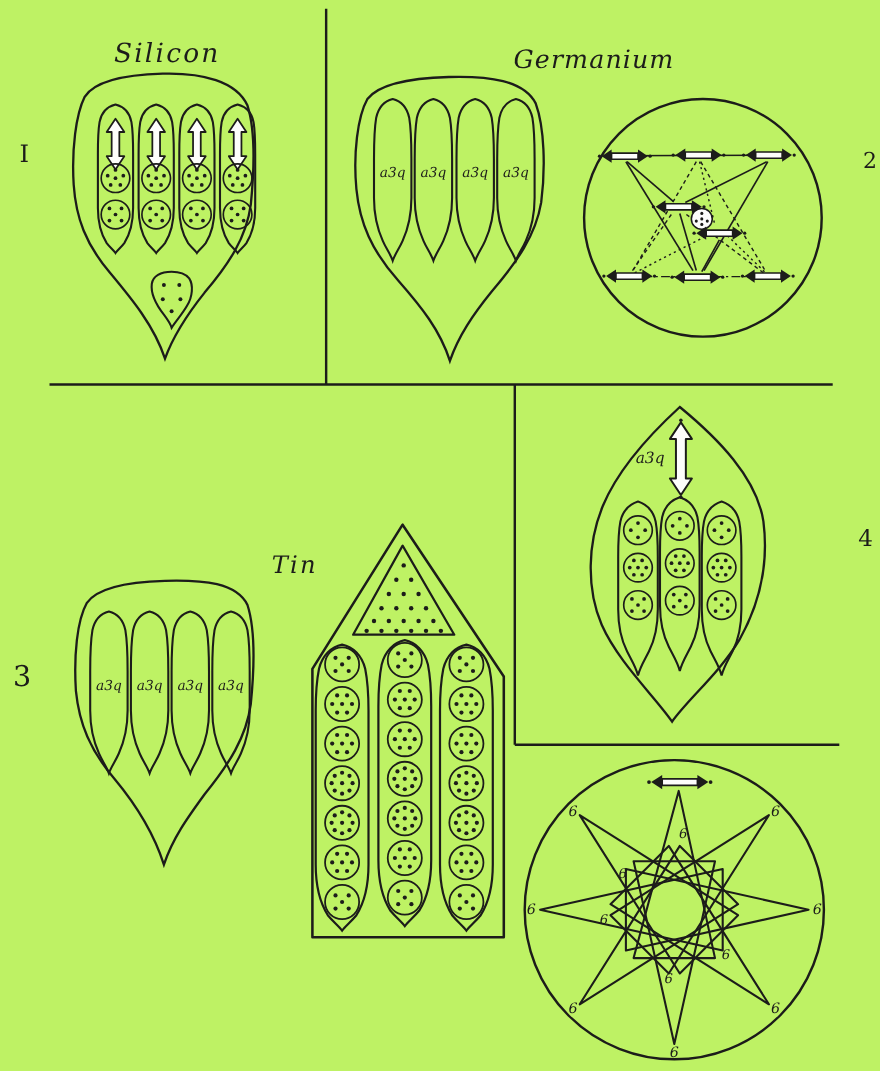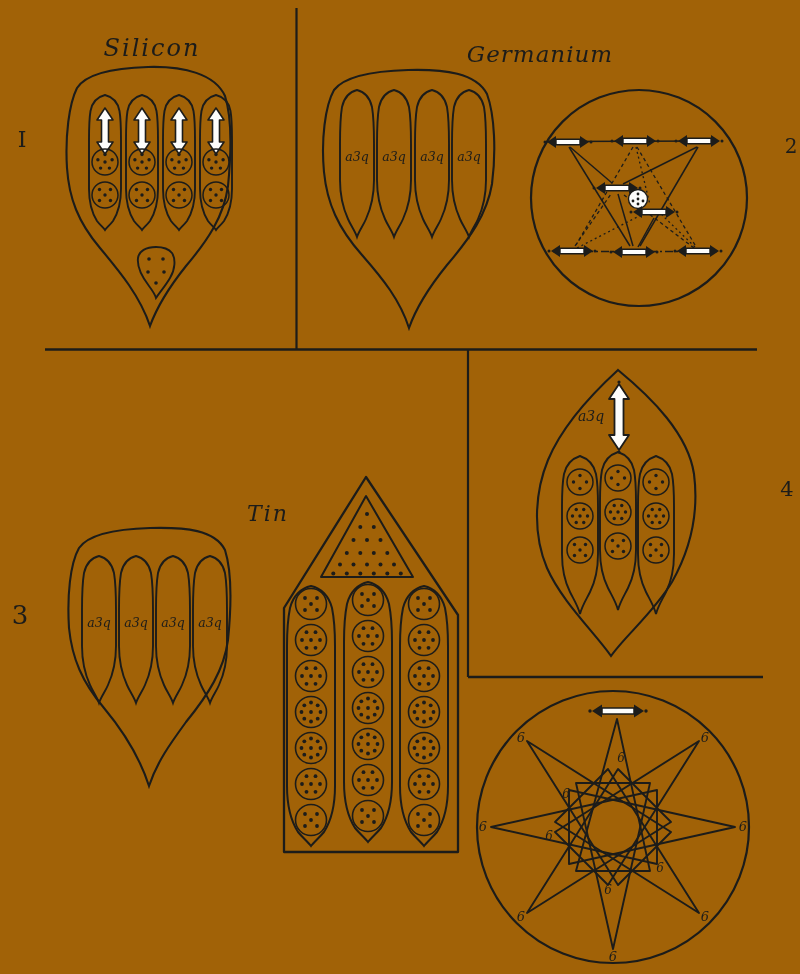--- a/index.html
+++ b/index.html
@@ -1,16 +1,16 @@
 <!DOCTYPE html>
 <html><head>
 <meta charset="utf-8">
 <style>
   html,body{margin:0;padding:0;background:#e8e8e4;}
-  #plate-wrap{width:800px;height:974px;background:#a16207;position:relative;overflow:hidden;}
+  #plate-wrap{width:800px;height:974px;background:#bef264;position:relative;overflow:hidden;}
   svg{display:block;}
   text{font-family:"DejaVu Serif","Liberation Serif",serif;fill:#1c1c1a;user-select:none;}
   .script{font-style:italic;}
   .num{font-style:normal;}
   .ink{stroke:#1c1c1a;}
 </style>
 </head>
 <body>
 
 <div id="plate-wrap">

